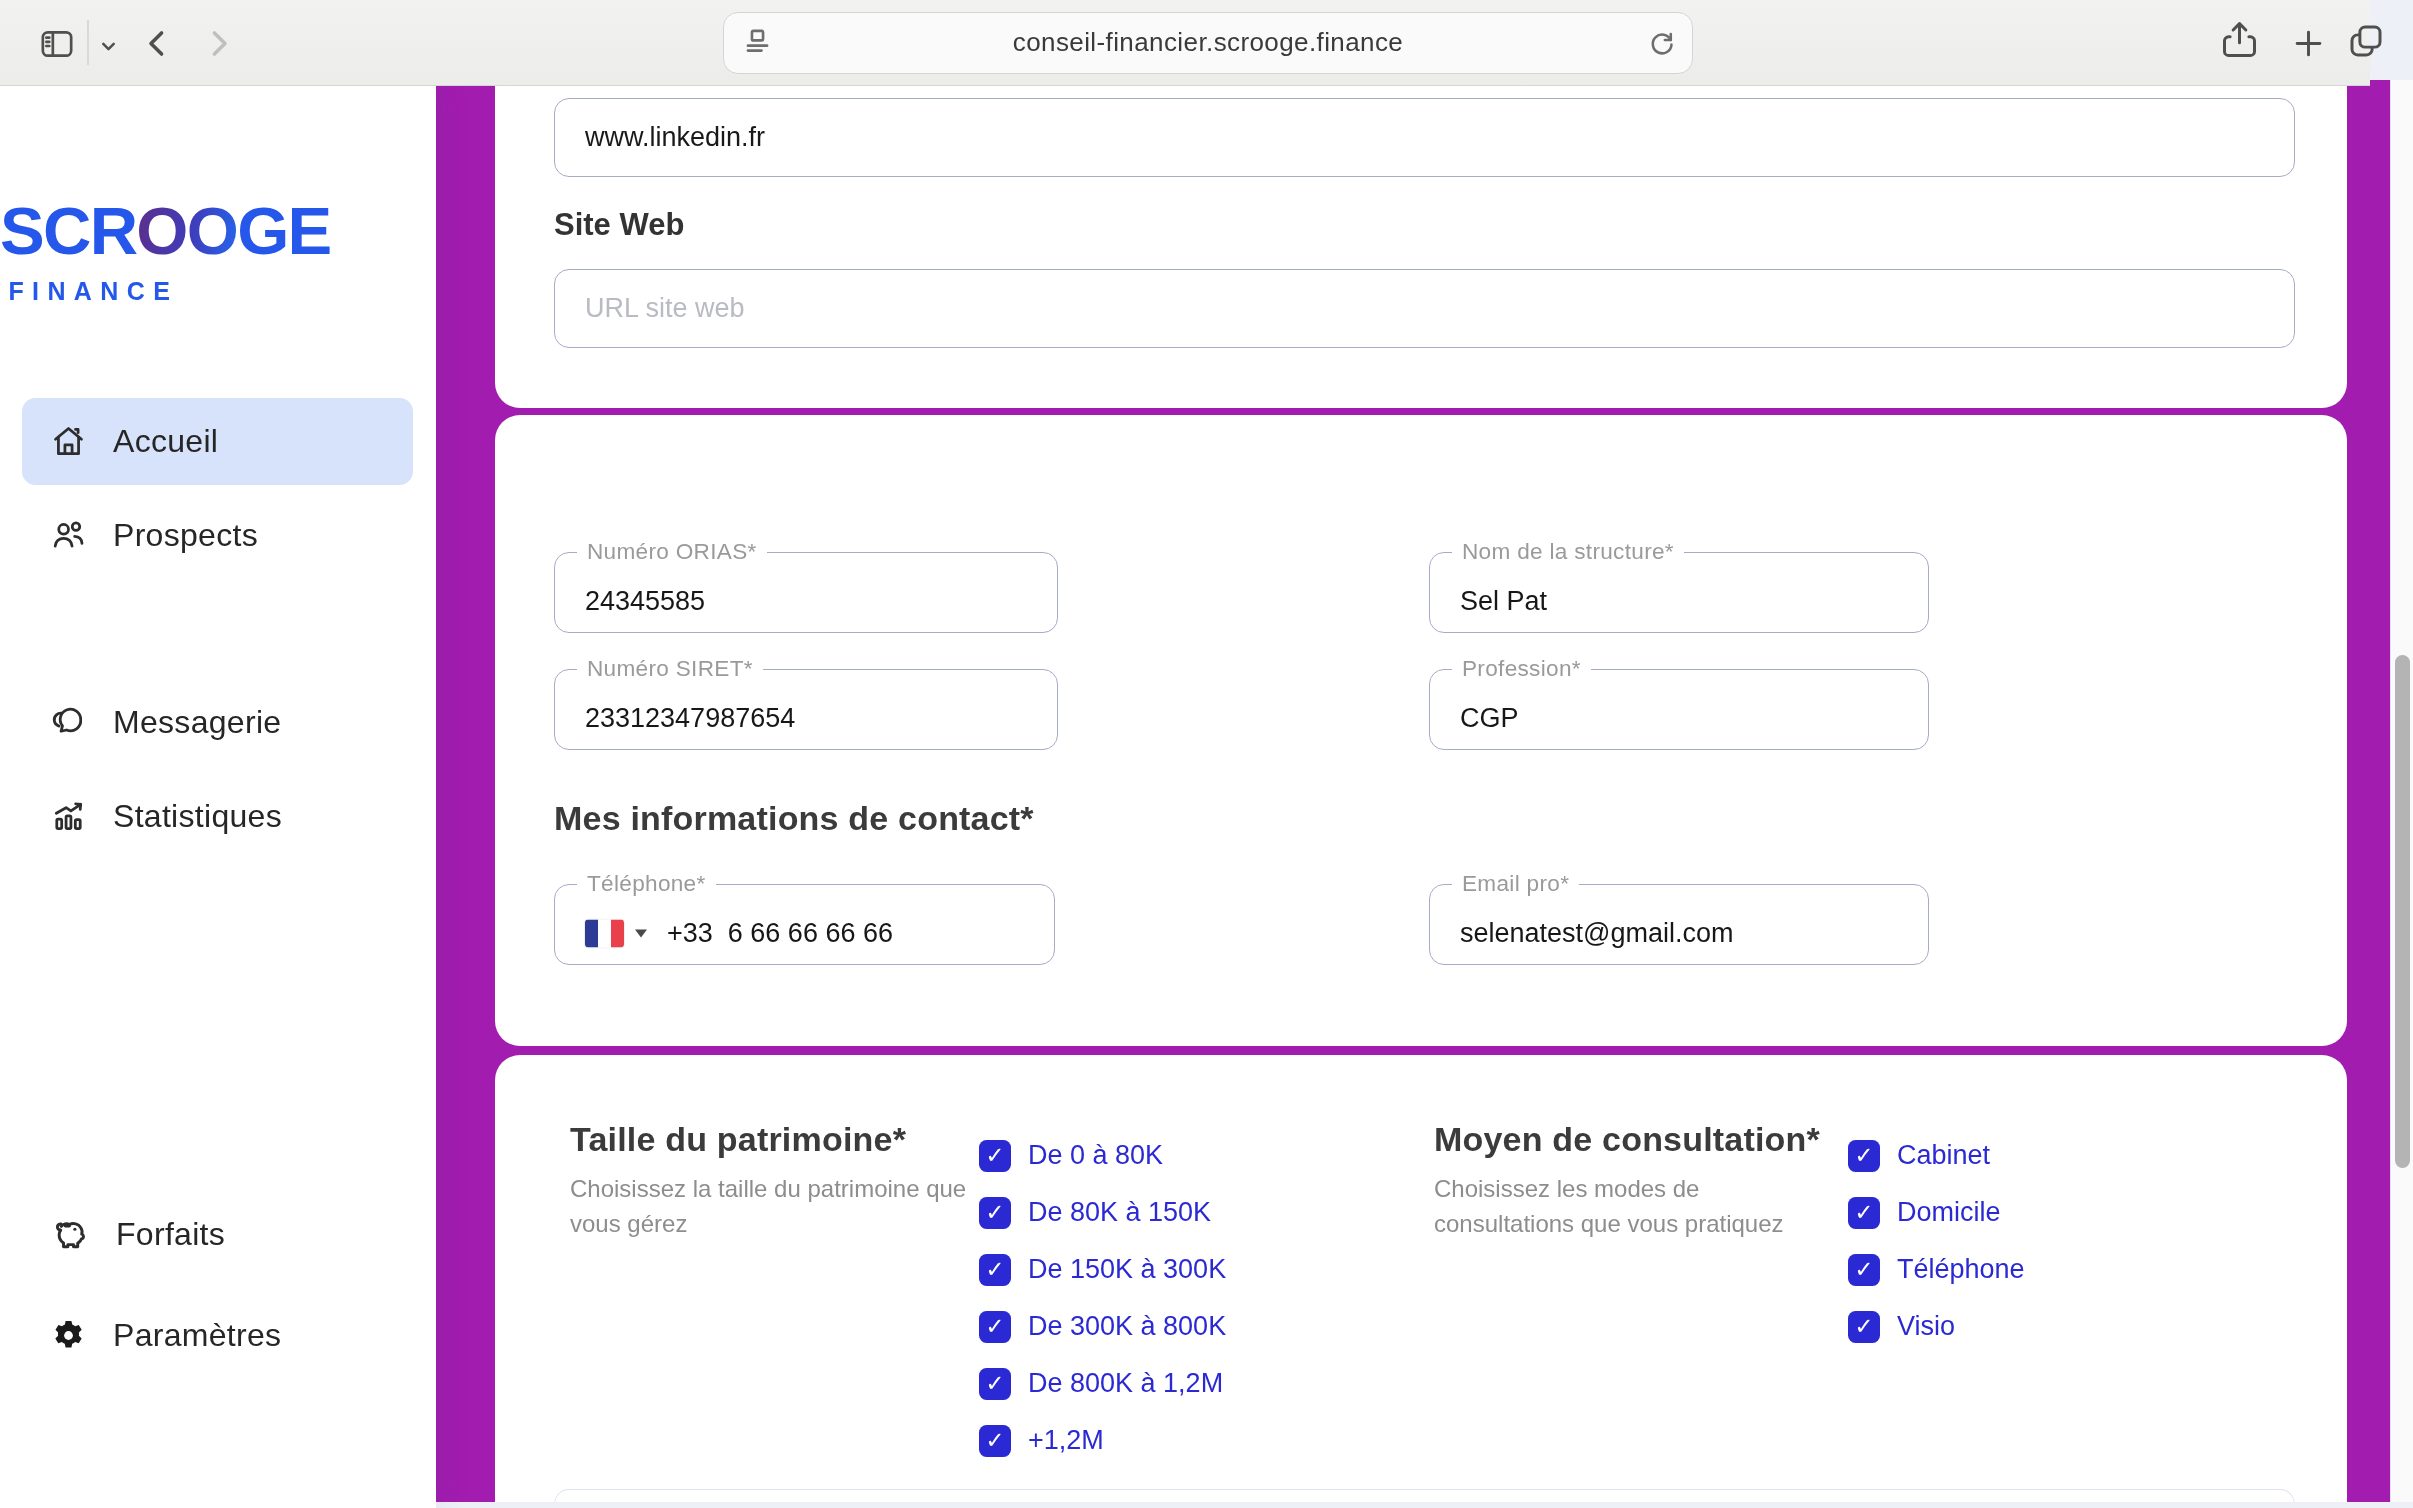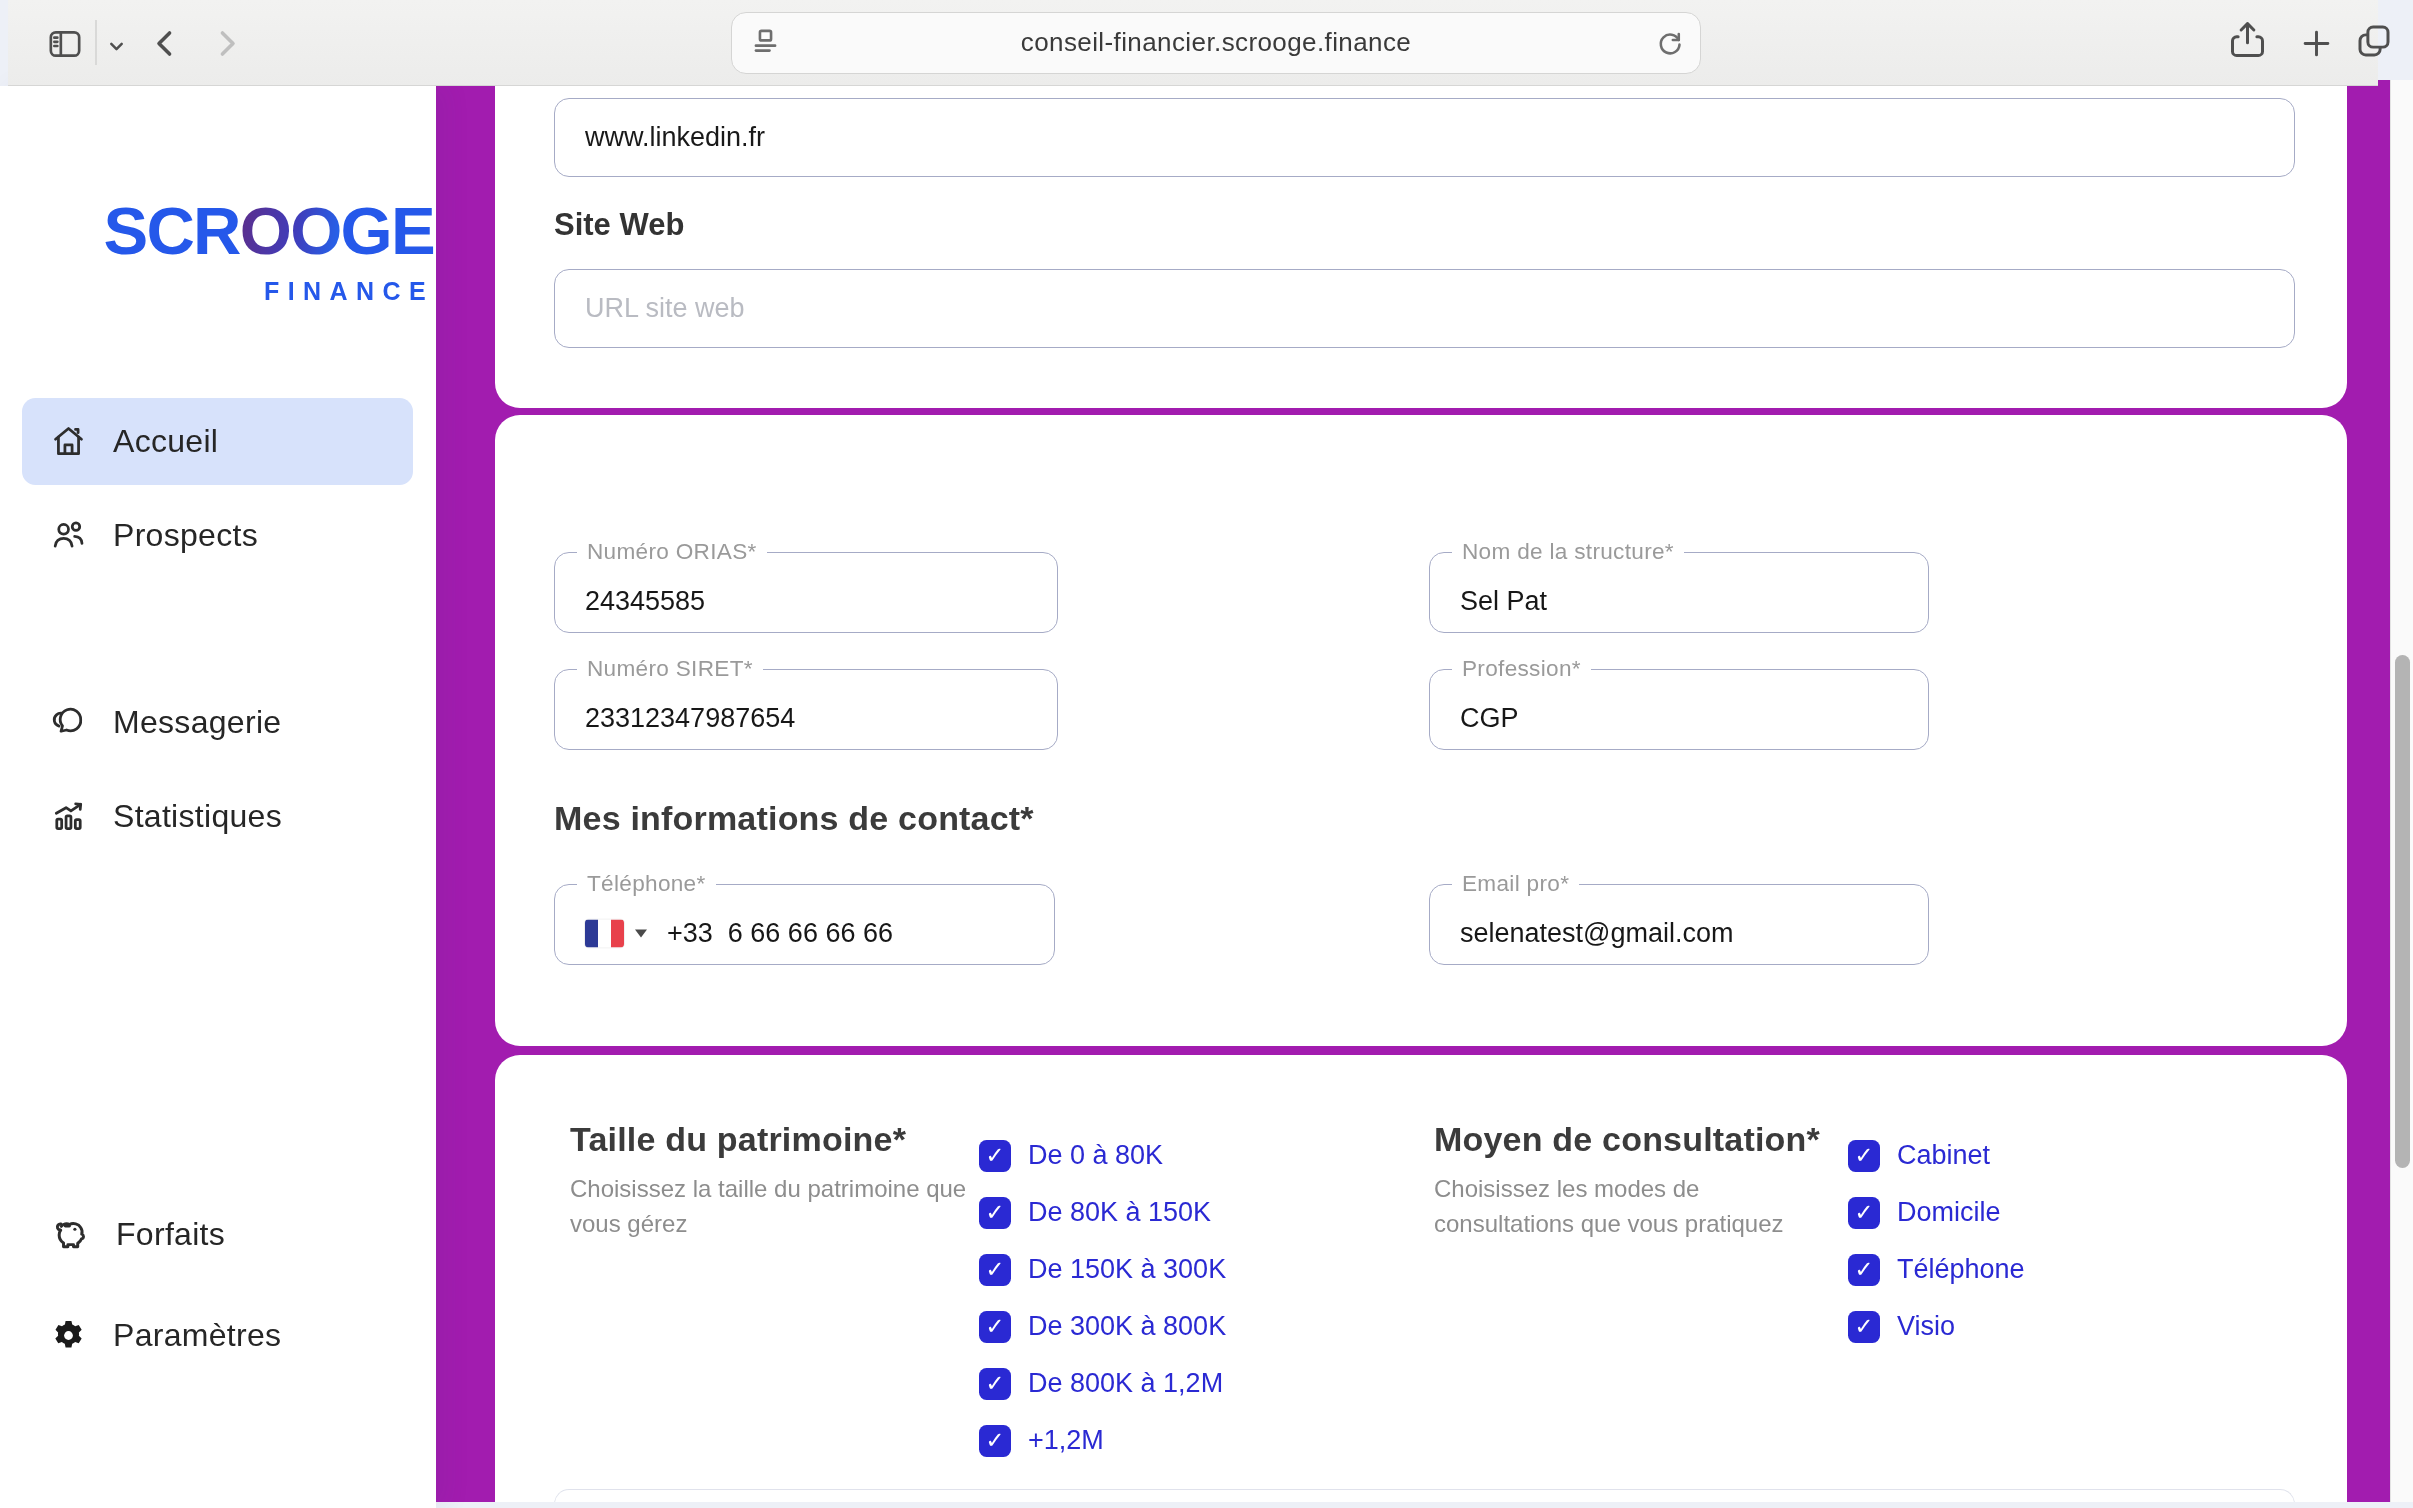--- a/index.html
+++ b/index.html
@@ -1,35 +1,35 @@
 <!DOCTYPE html>
 <html style="font-size:13.4px"><head>
 <meta charset="utf-8">
 <style>
   *{margin:0;padding:0;box-sizing:border-box}
   html,body{width:2413px;height:1508px;overflow:hidden;background:#edf0f7;
     font-family:"Liberation Sans",sans-serif;}
   svg{display:block}
 
   
-  #toolbar{position:absolute;left:8px;top:0;width:2370px;height:86px;
+  #toolbar{position:absolute;left:0;top:0;width:2370px;height:86px;
     background:linear-gradient(#f2f2f1,#ececeb);border-bottom:1.7px solid #d6d6d5;z-index:9}
   .tbtn{position:absolute;color:#4f4f4f;cursor:default}
   .tbtn.dim{color:#bfbfbf}
   .tb-divider{position:absolute;left:87px;top:20px;width:1.7px;height:45px;background:#d9d9d8}
   #urlbar{position:absolute;left:723px;top:11.7px;width:970px;height:62px;background:#fafafa;
     border:1.7px solid #d5d5d4;border-radius:15px;display:flex;align-items:center;justify-content:center}
   #urltext{font-size:26px;color:#3a3a3a;letter-spacing:0.4px}
   .url-icon-left{position:absolute;left:15px;top:12.6px;color:#6e6e6e}
   .url-icon-right{position:absolute;right:13.4px;top:14.2px;color:#6e6e6e}
 
   
   #sidebar{position:absolute;left:0;top:86px;width:436px;height:1422px;background:#fff;
     box-shadow:10px 0 25px rgba(40,60,120,.07);z-index:2}
-  .logo{position:absolute;left:0;top:111px;width:434px;text-align:right}
+  .logo{position:absolute;left:0;top:111px;width:434px;text-align:left}
   .logo-main{font-size:67px;font-weight:700;letter-spacing:-1.7px;color:#2558ea;line-height:1;white-space:nowrap}
   .logo-mid{background:linear-gradient(100deg,#5b2f8e 5%,#3f3dbb 55%,#2563eb 95%);
     -webkit-background-clip:text;background-clip:text;color:transparent}
   .logo-sub{font-size:25px;font-weight:700;letter-spacing:8.4px;color:#2558ea;margin-top:13.4px;text-indent:8.4px}
   .nav-item{position:absolute;left:22px;width:391px;height:87px;border-radius:13.4px;
     display:flex;align-items:center;padding-left:27px;gap:25px;color:#2d2d2d;cursor:default}
   .nav-item.active{background:#d7e2fb}
   .nav-label{font-size:32px;color:#262626;font-weight:400;letter-spacing:0.3px}
 
   

